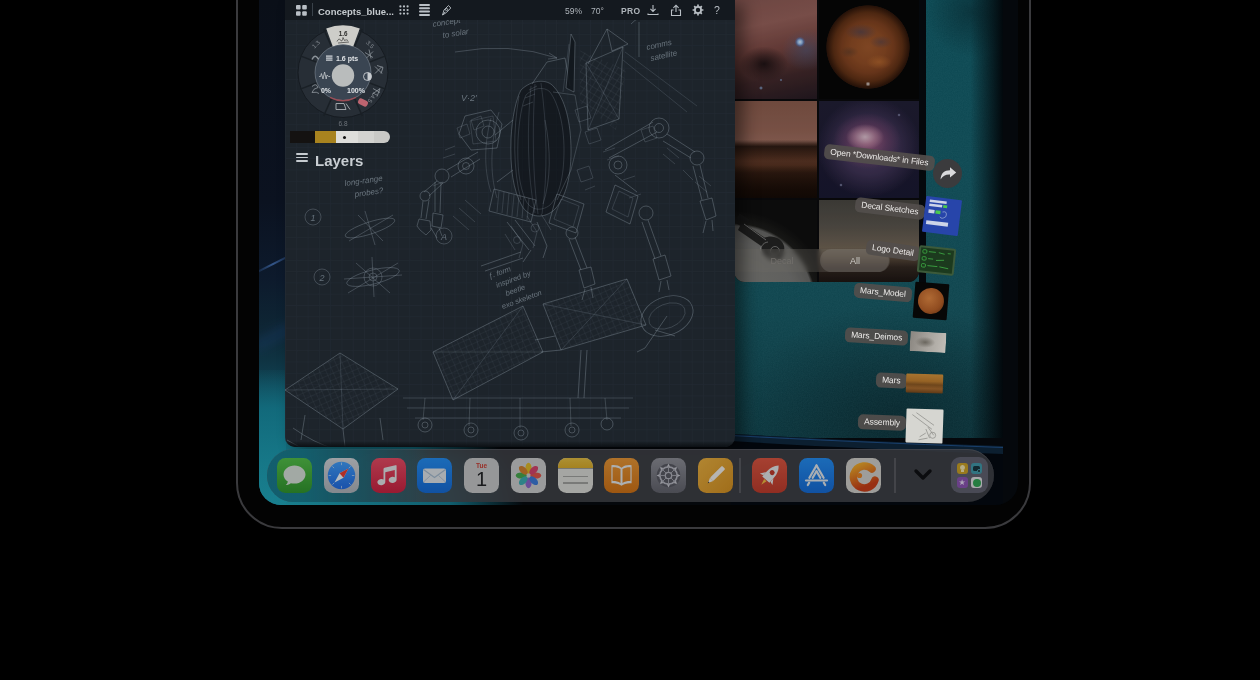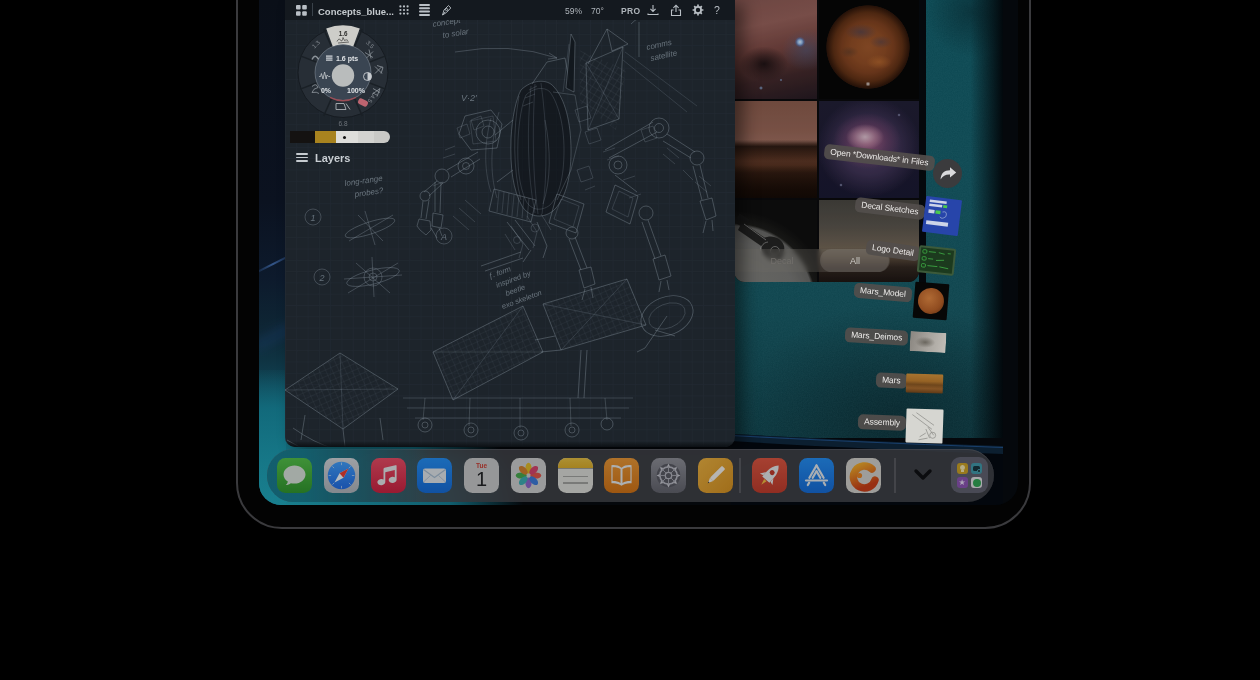--- a/index.html
+++ b/index.html
@@ -405,21 +405,21 @@
       <div class="abs" style="left:46px;top:0;width:22px;height:12px;background:#dededb;"></div>
       <div class="abs" style="left:68px;top:0;width:16px;height:12px;background:#d3d3d0;"></div>
       <div class="abs" style="left:53px;top:4.5px;width:3px;height:3px;border-radius:50%;background:#111;"></div>
     </div>
 
     <div class="abs" style="left:11px; top:153px; width:12px; height:10px;">
       <div style="height:1.6px;background:#c6cbd0;margin-bottom:2.1px;border-radius:1px;"></div>
       <div style="height:1.6px;background:#c6cbd0;margin-bottom:2.1px;border-radius:1px;"></div>
       <div style="height:1.6px;background:#c6cbd0;border-radius:1px;"></div>
     </div>
-    <div class="abs" style="left:30px; top:152px; font-size:11px; font-weight:bold; color:#c9ced3;">Layers</div>
+    <div class="abs" style="left:30px; top:152px; font-size:15px; font-weight:bold; color:#c9ced3;">Layers</div>
 
     <div class="abs" style="left:0; top:441px; width:450px; height:6px; background:linear-gradient(180deg,rgba(10,13,17,0),#0c1014);"></div>
   </div>
 
   <div id="dock" class="abs" style="left:8px; top:449px; width:727px; height:53px; border-radius:27px; background:rgba(72,72,78,0.8); box-shadow: inset 0 1px 0 rgba(150,150,160,0.22);">
     <div class="abs" style="left:0; top:0; width:165px; height:53px; border-radius:27px 0 0 27px; background:linear-gradient(90deg, rgba(22,120,138,0.95) 22%, rgba(20,110,128,0.6) 60%, rgba(16,98,114,0));"></div>
     <div id="icons">
 
       <div class="abs" style="left:9.5px; top:9px; width:35px; height:35px; border-radius:8.5px; background:linear-gradient(180deg,#50b844,#2f8f2a);">
         <svg width="35" height="35" viewBox="0 0 35 35">

